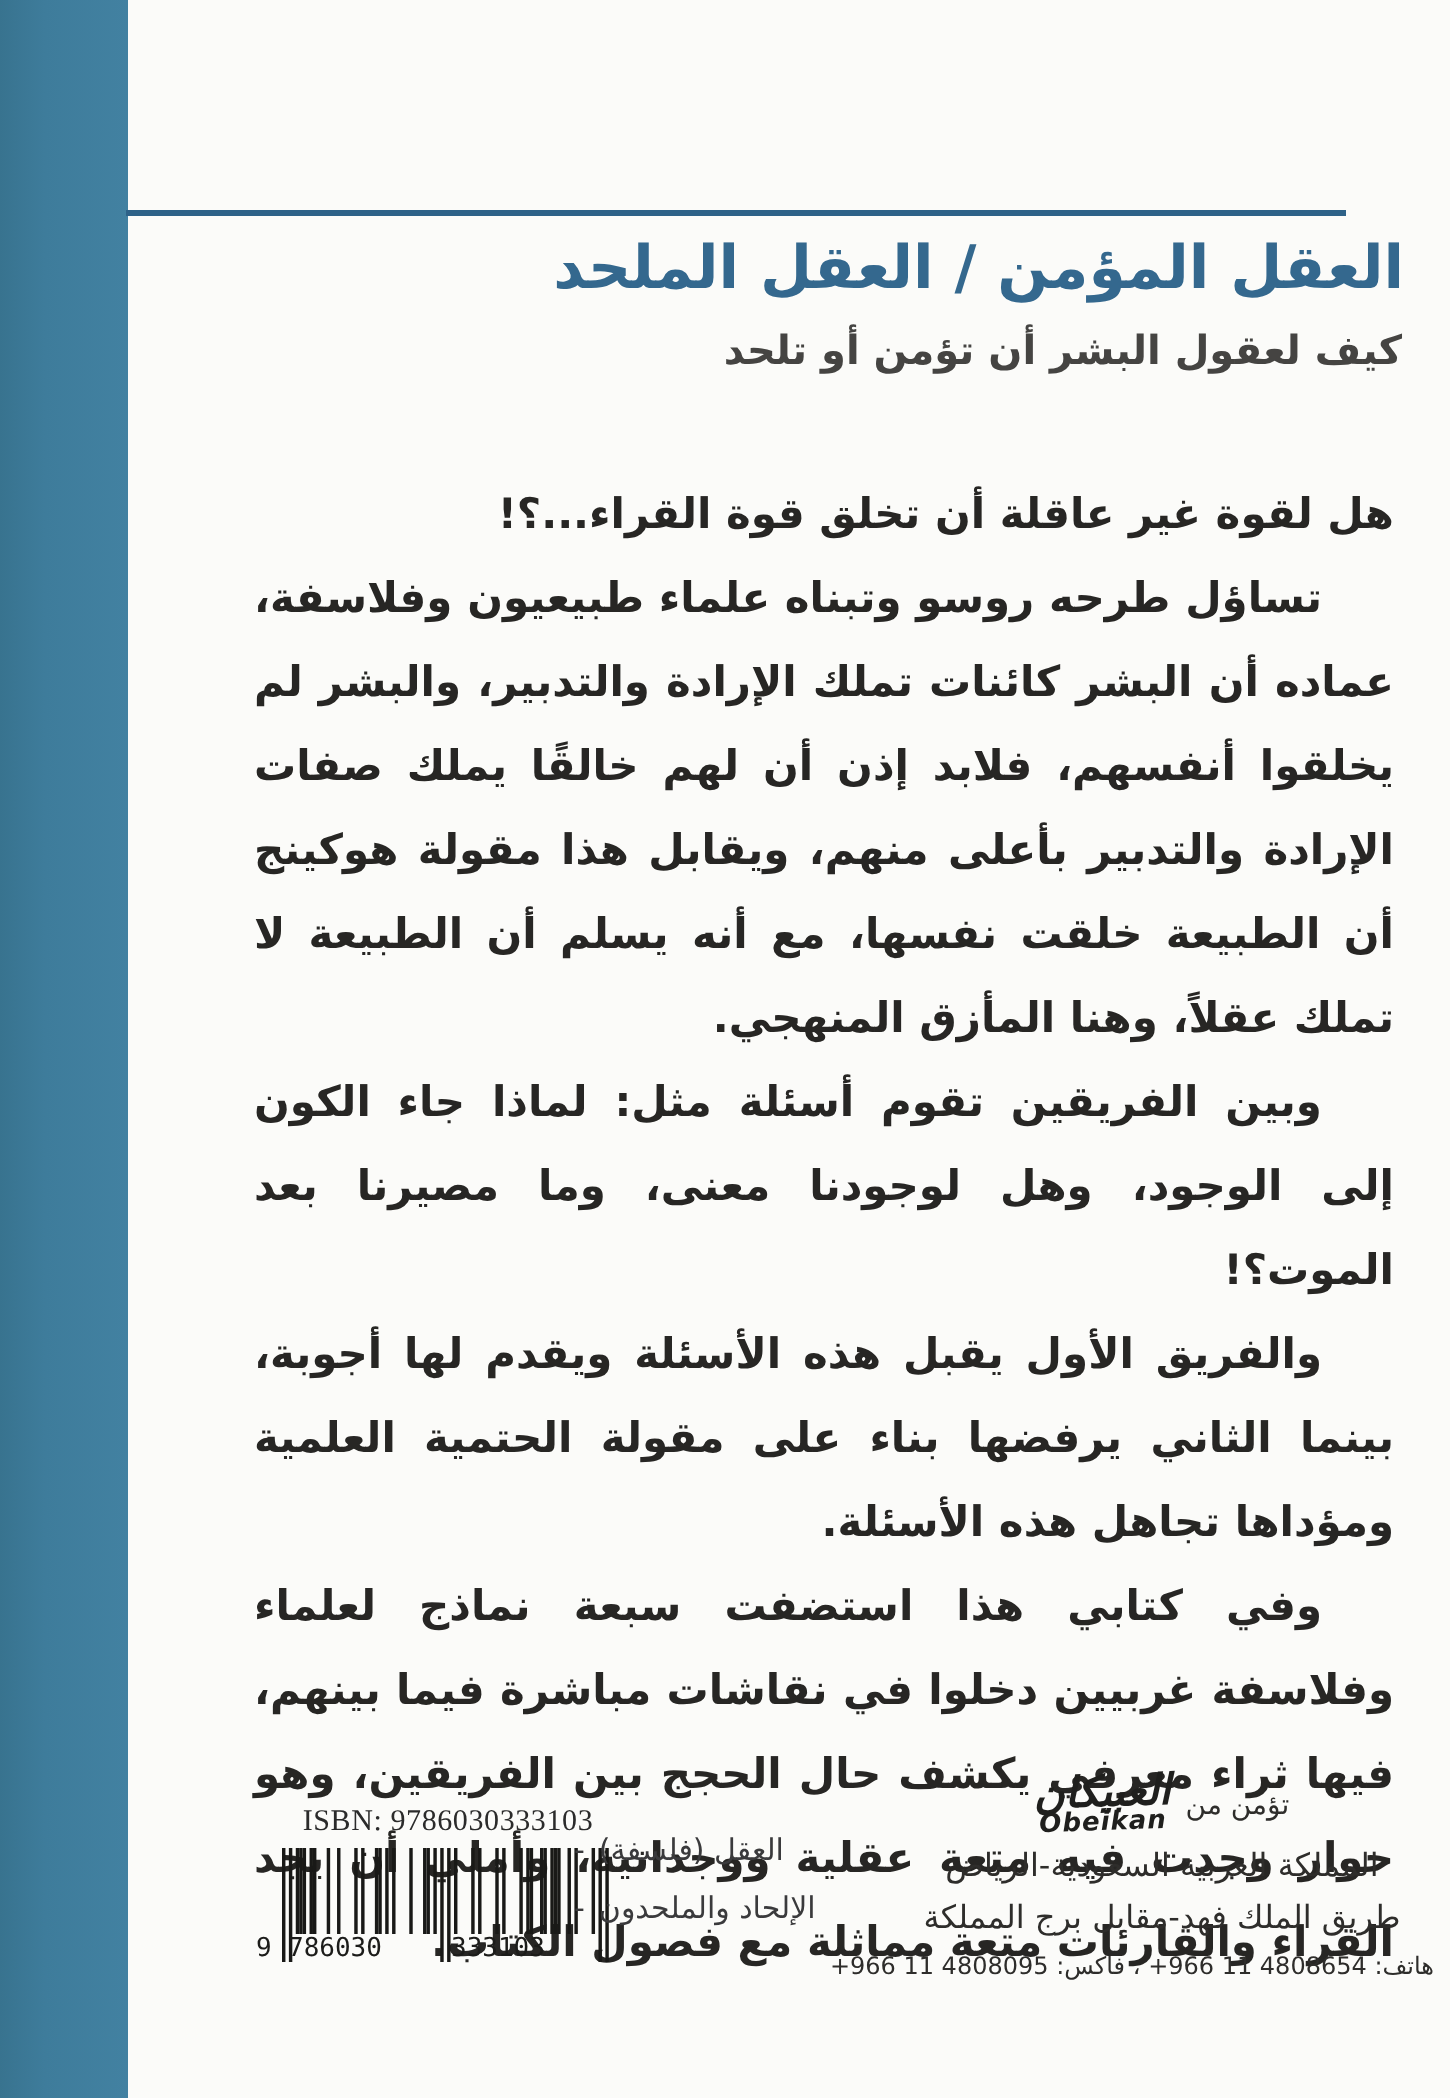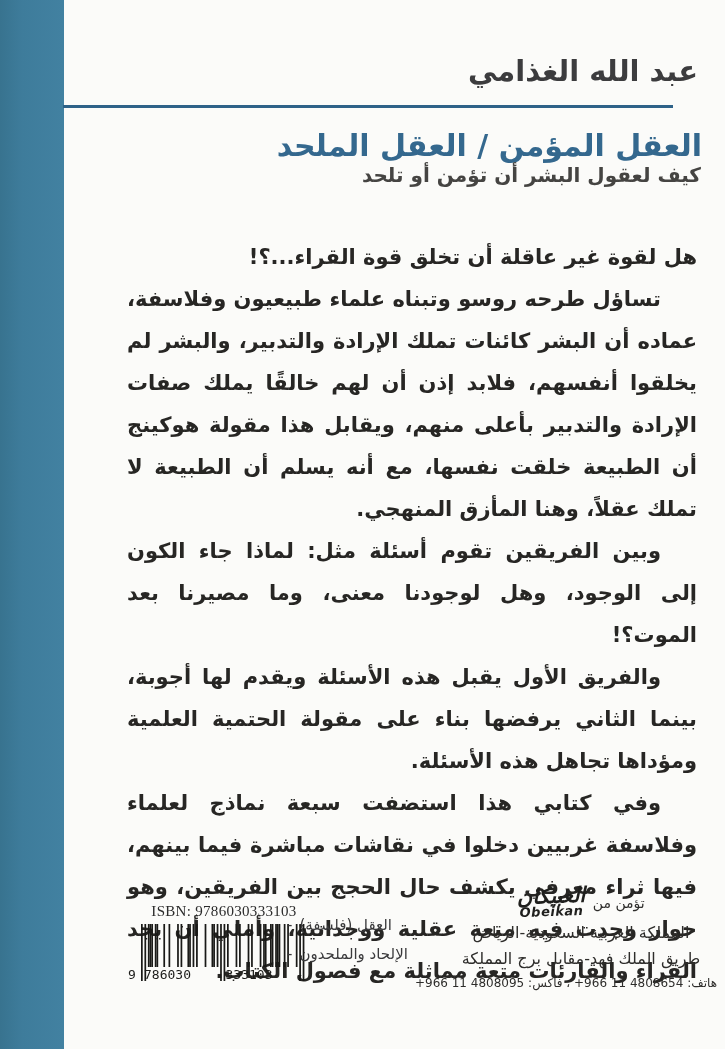--- a/index.html
+++ b/index.html
@@ -14,21 +14,21 @@
   }
   .author {
     position:absolute; top:54px; right:27px;
     font-size:29px; font-weight:bold; color:#3c3c3e; direction:rtl; white-space:nowrap;
   }
   .rule {
     position:absolute; top:105px; left:63px; width:610px; height:3px;
     background:#2e6288;
   }
   .title {
-    position:absolute; top:128px; right:23px;
+    position:absolute; top:117px; right:23px;
     font-size:30px; font-weight:bold; color:#34688e; direction:rtl; white-space:nowrap;
   }
   .subtitle {
     position:absolute; top:163px; right:24px;
     font-size:20px; font-weight:bold; color:#454442; direction:rtl; white-space:nowrap;
   }
   .blurb {
     position:absolute; top:236px; right:28px; width:570px;
     direction:rtl; text-align:justify;
     font-size:21px; line-height:42px; font-weight:bold; color:#272624;
@@ -71,21 +71,20 @@
   .phone .num { direction:ltr; unicode-bidi:embed; }
   .pobox { font-size:12px; margin-top:6px; }
 </style>
 </head>
 <body>
 
 <div class="page">
 
   <div class="spine"></div>
 
-  <div class="author">عبد الله الغذامي</div>
 
   <div class="rule"></div>
 
   <div class="title">العقل المؤمن / العقل الملحد</div>
 
   <div class="subtitle">كيف لعقول البشر أن تؤمن أو تلحد</div>
 
   <div class="blurb" id="blurb">
       <p>هل لقوة غير عاقلة أن تخلق قوة القراء...؟!</p>
       <p class="indent">تساؤل طرحه روسو وتبناه علماء طبيعيون وفلاسفة، عماده أن البشر كائنات تملك الإرادة والتدبير، والبشر لم يخلقوا أنفسهم، فلابد إذن أن لهم خالقًا يملك صفات الإرادة والتدبير بأعلى منهم، ويقابل هذا مقولة هوكينج أن الطبيعة خلقت نفسها، مع أنه يسلم أن الطبيعة لا تملك عقلاً، وهنا المأزق المنهجي.</p>

